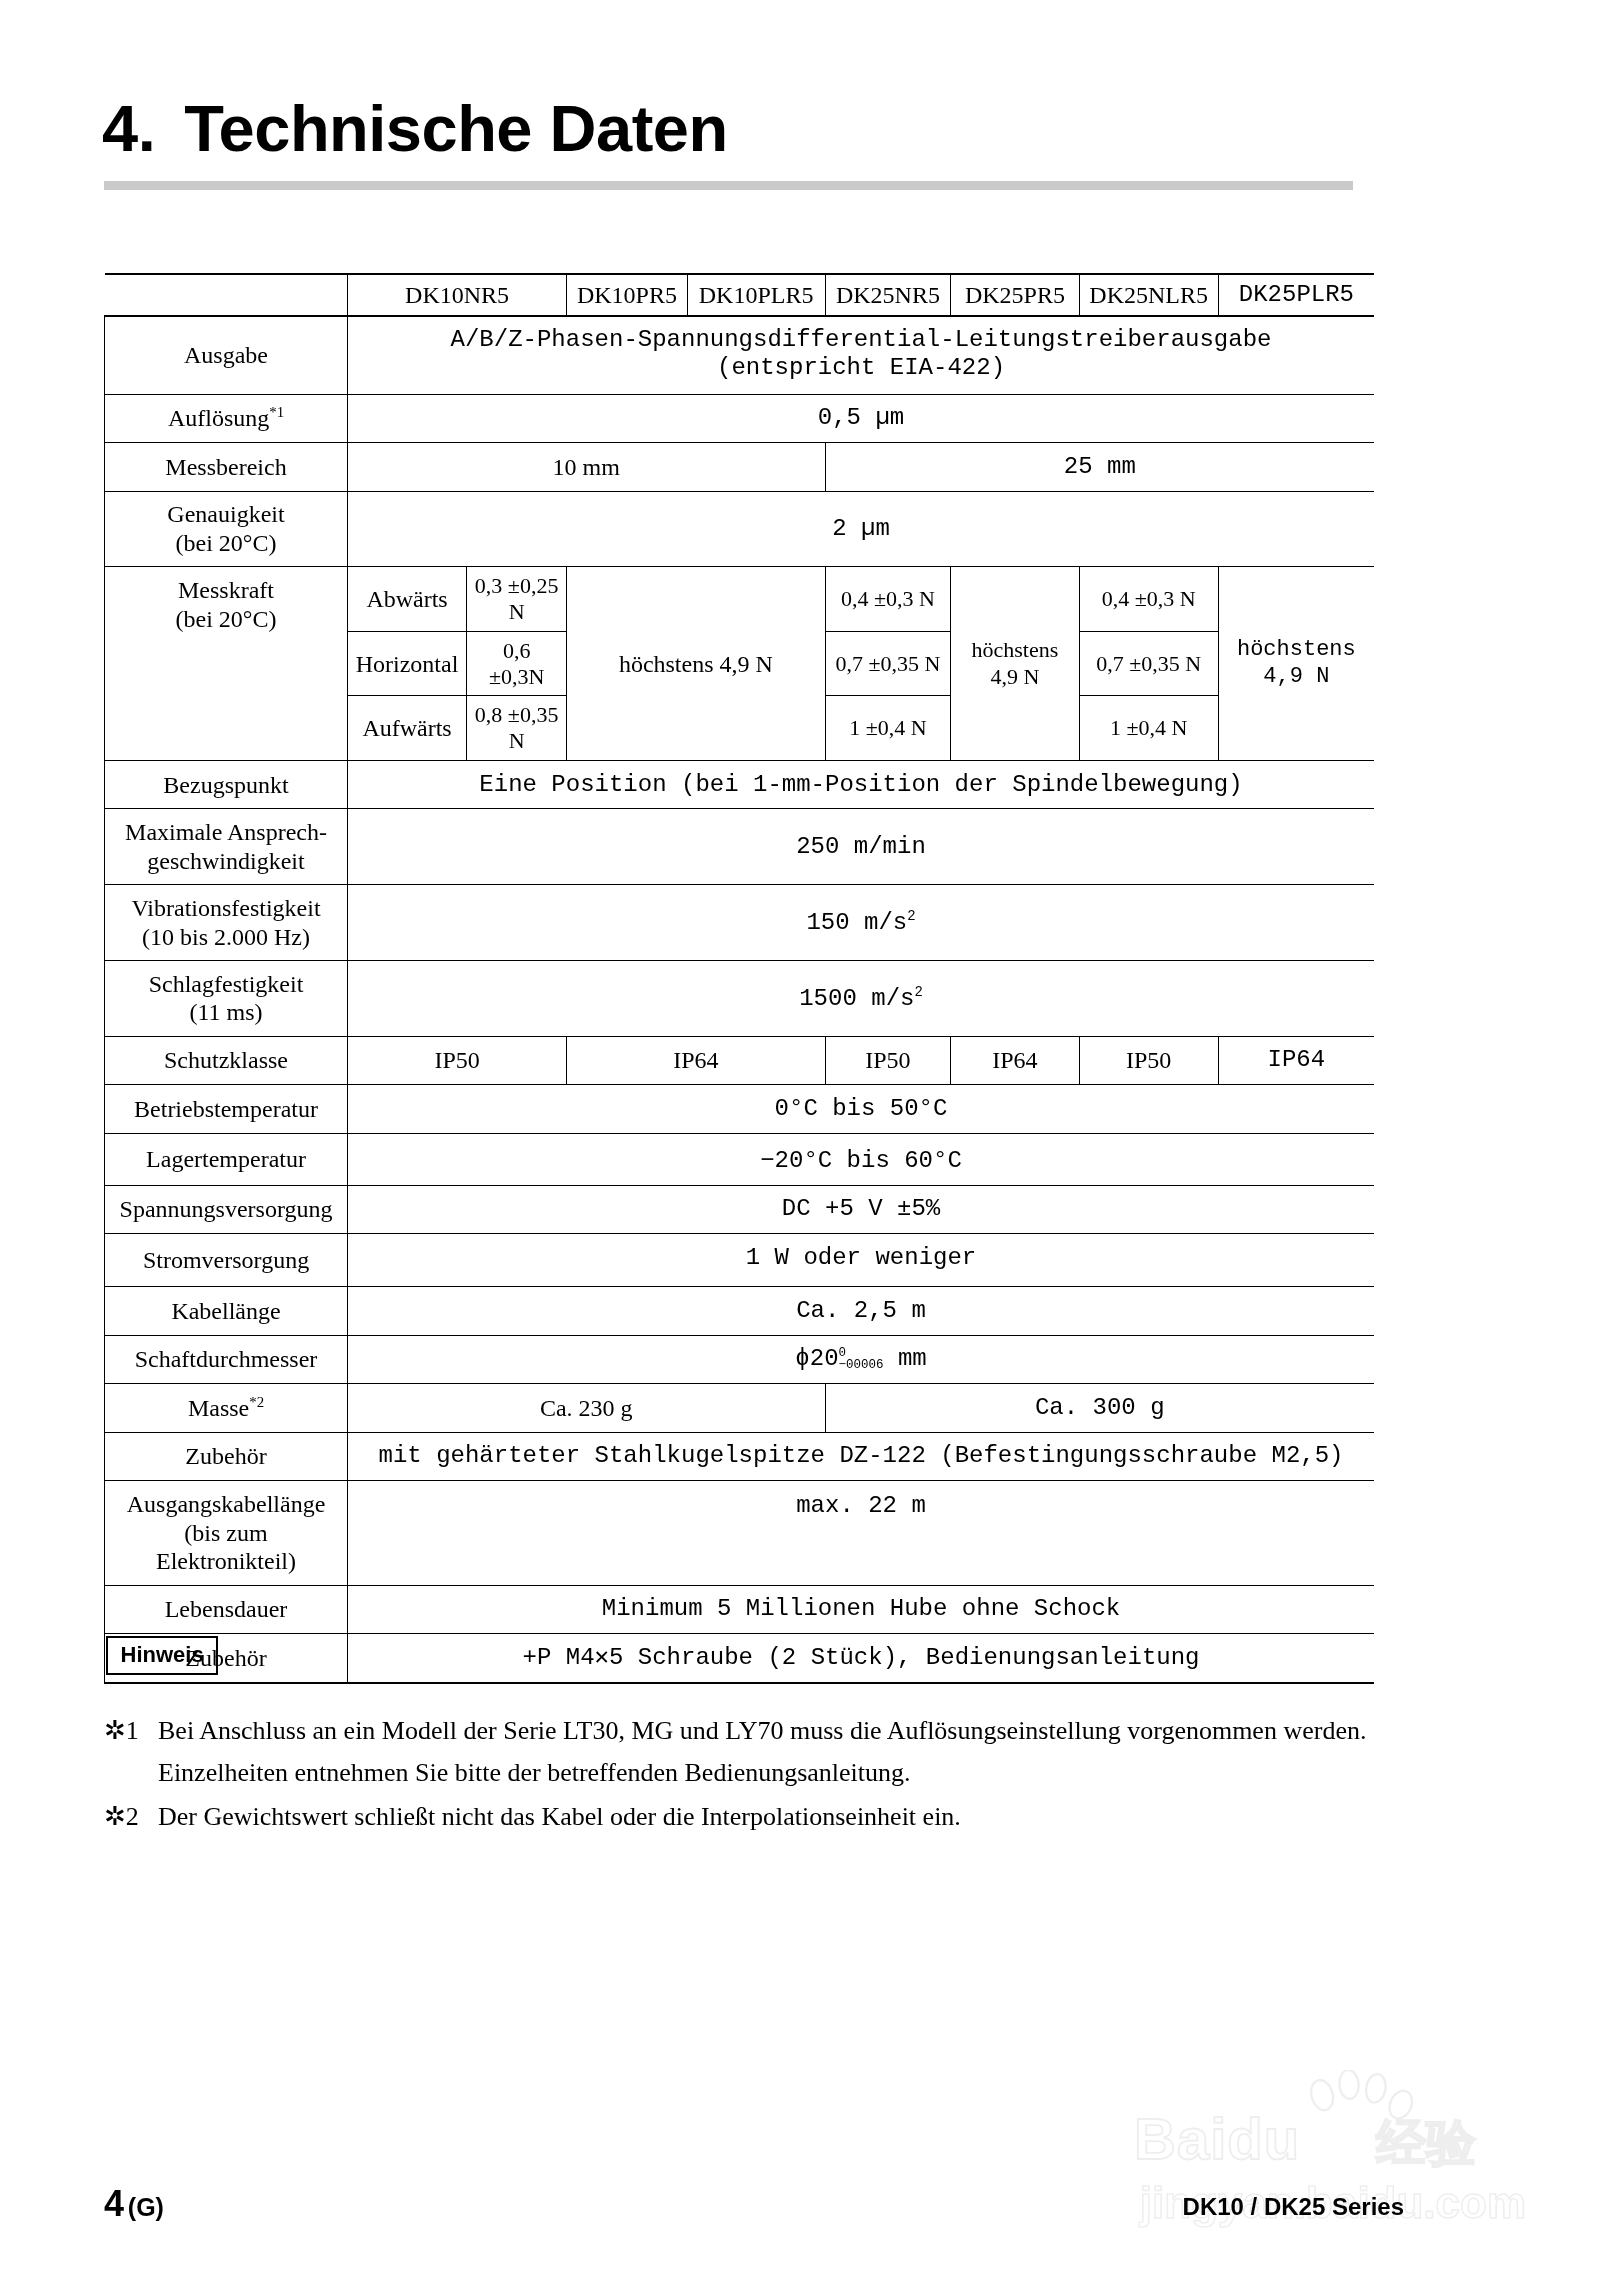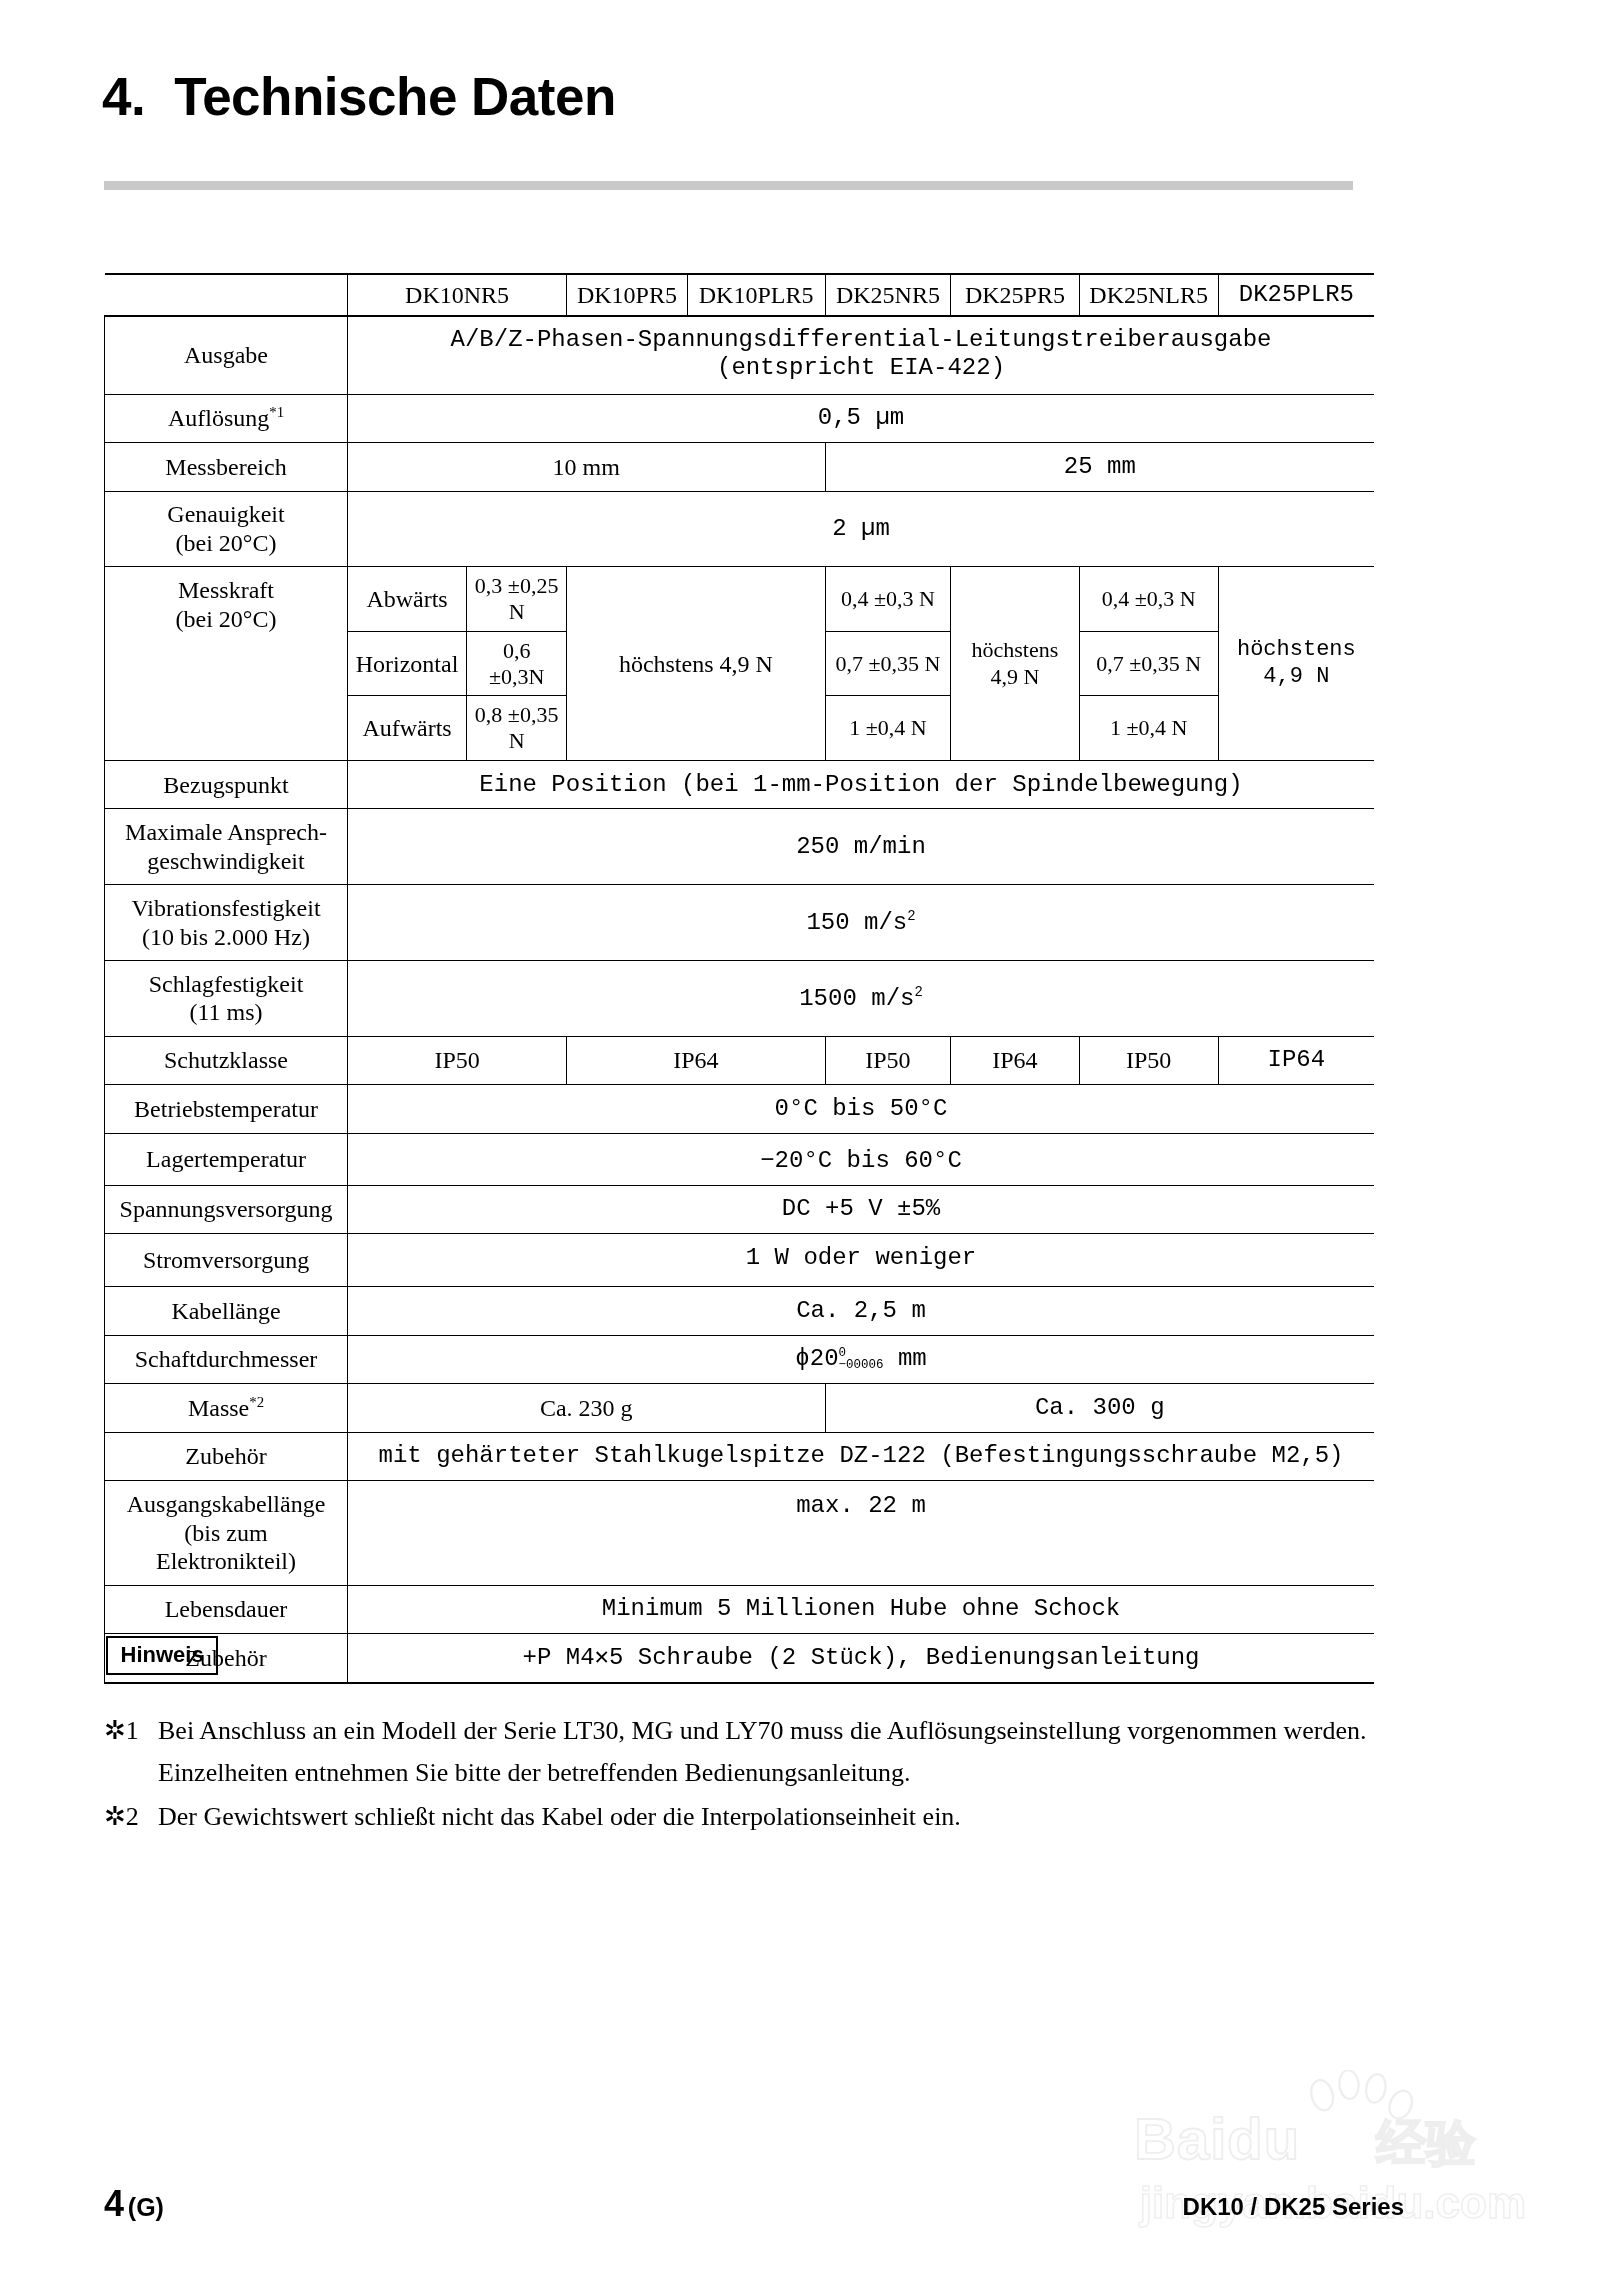--- a/index.html
+++ b/index.html
@@ -18,24 +18,24 @@
     position: absolute;
     left: 0; top: 0;
     width: 1612px;
     height: 2288px;
   }
 
   
   .chapter-heading {
     position: absolute;
     left: 102px;
-    top: 66px;
+    top: 91px;
     font-family: "Liberation Sans", sans-serif;
     font-weight: bold;
-    font-size: 53px;
+    font-size: 65px;
     letter-spacing: -0.5px;
     white-space: nowrap;
   }
   .chapter-heading .num { margin-right: 29px; }
 
   .heading-rule {
     position: absolute;
     left: 104px;
     top: 181px;
     width: 1249px;

